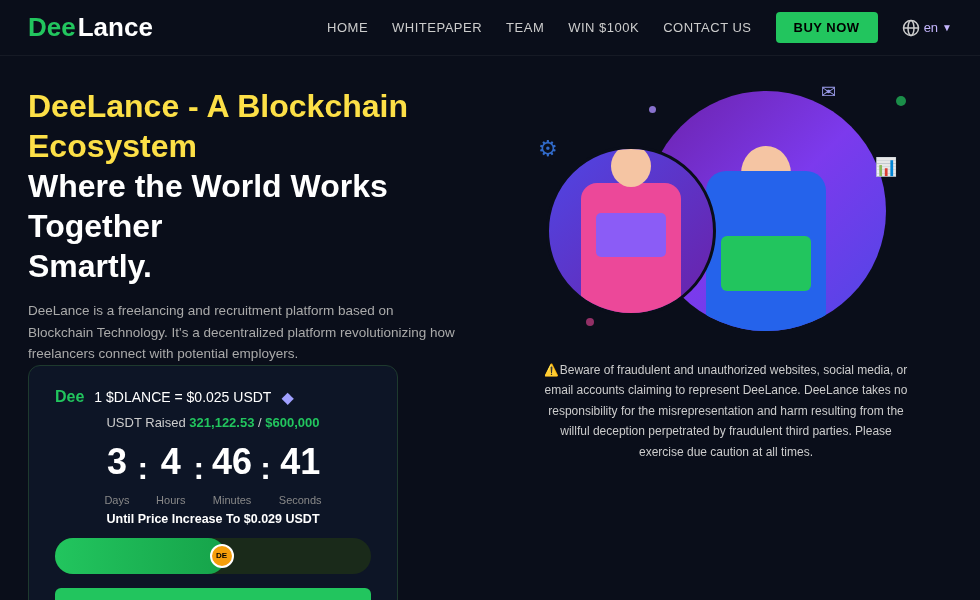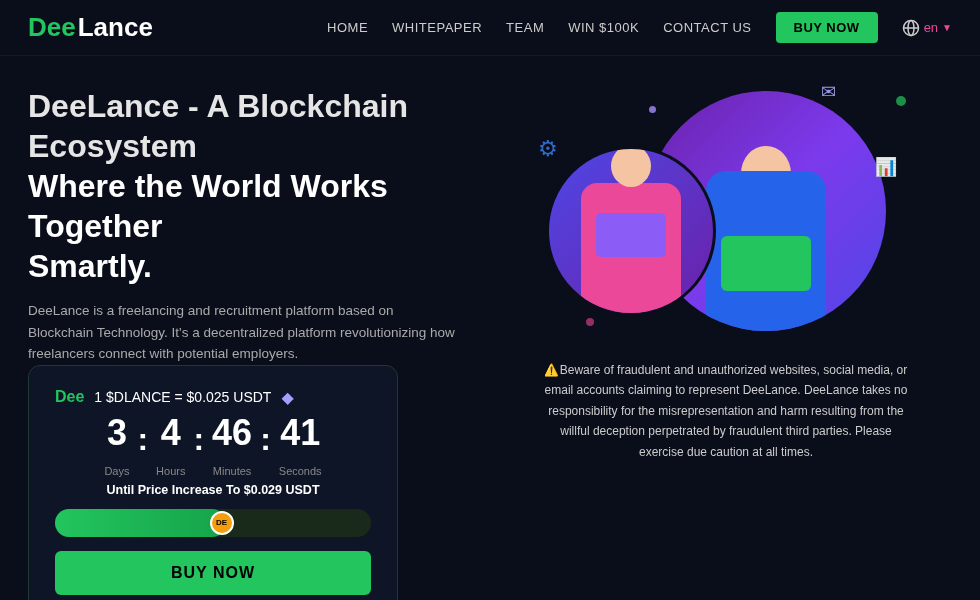--- a/index.html
+++ b/index.html
@@ -56,21 +56,21 @@
       padding: 8px 18px;
       border: none;
       border-radius: 4px;
       cursor: pointer;
       letter-spacing: 0.5px;
     }
     .lang-selector {
       display: flex;
       align-items: center;
       gap: 4px;
-      color: #ec4899;
+      color: #c4b5fd;
       font-size: 13px;
       cursor: pointer;
     }
     .globe-icon {
       width: 18px;
       height: 18px;
     }
     .chevron { font-size: 10px; }
 
     
@@ -84,21 +84,21 @@
     .left-col {
       flex: 1;
       max-width: 480px;
     }
     .headline {
       font-size: 32px;
       font-weight: 800;
       line-height: 1.25;
       margin-bottom: 14px;
     }
-    .headline-green { color: #e5e5e5; }
+    .headline-green { color: #fde047; }
     .headline-white { color: #ffffff; }
     .subtitle {
       font-size: 13.5px;
       color: #aaaaaa;
       line-height: 1.6;
       max-width: 430px;
     }
 
     
     .presale-card {
@@ -177,21 +177,21 @@
       font-size: 12.5px;
       font-weight: 600;
       color: #ffffff;
       margin-bottom: 12px;
     }
 
     
     .progress-container {
       background: #1a2a1a;
       border-radius: 20px;
-      height: 28px;
+      height: 36px;
       position: relative;
       margin-bottom: 14px;
       overflow: visible;
     }
     .progress-bar {
       background: linear-gradient(90deg, #22c55e, #16a34a);
       border-radius: 20px;
       height: 100%;
       width: 54%;
       position: relative;
@@ -462,20 +462,26 @@
       <span class="headline-white">Smartly.</span>
     </h1>
     <p class="subtitle">DeeLance is a freelancing and recruitment platform based on Blockchain Technology. It's a decentralized platform revolutionizing how freelancers connect with potential employers.</p>
 
     <div class="presale-card">
       <div class="card-header">
         <span class="dee-logo-small">Dee</span>
         <span class="token-rate">1 $DLANCE = $0.025 USDT</span>
         <span class="eth-icon">◆</span>
       </div>
+      <div class="usdt-raised-row">
+        <span>USDT Raised</span>
+        <span class="raised-amount">321,122.53</span>
+        <span> / </span>
+        <span class="raised-goal">$600,000</span>
+      </div>
       <div class="countdown">
         <div class="countdown-item">
           <div class="countdown-number">3</div>
           <div class="countdown-label">Days</div>
         </div>
         <div class="countdown-sep">:</div>
         <div class="countdown-item">
           <div class="countdown-number">4</div>
           <div class="countdown-label">Hours</div>
         </div>

